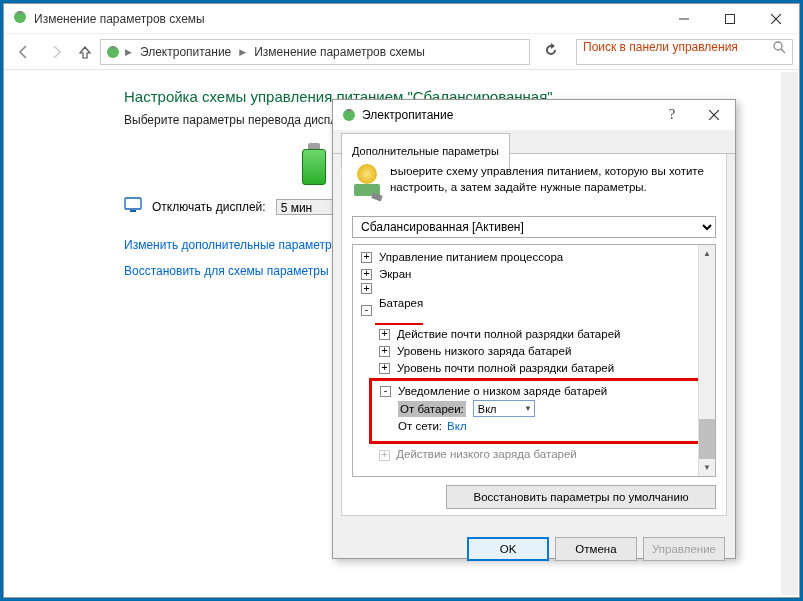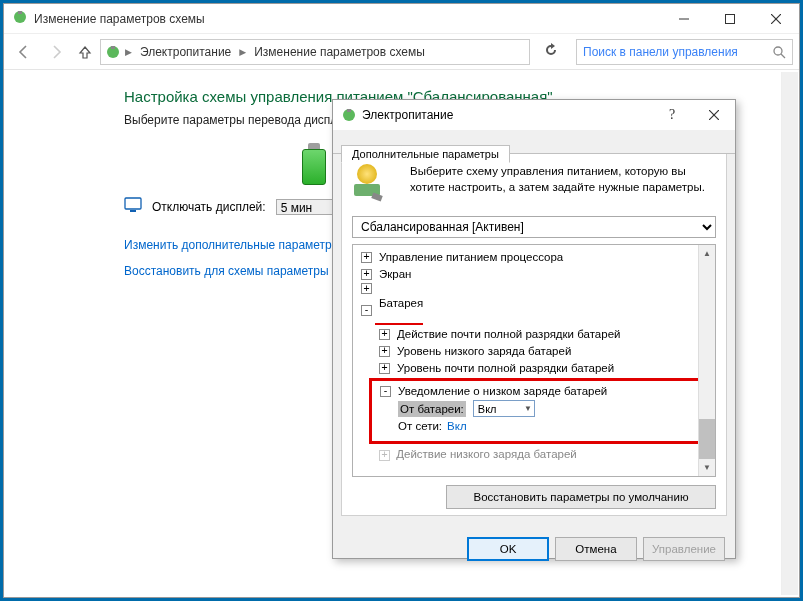--- a/index.html
+++ b/index.html
@@ -62,22 +62,21 @@
     gap: 4px;
   }
   .addr .crumb { padding: 2px 4px; }
   .addr .sep { color: #777; font-size: 9px; }
   .refresh { width: 26px; text-align: center; color: #555; margin-left: 4px;}
   .search {
     flex: 1;
     height: 26px;
     border: 1px solid #ccc;
     display: flex;
-    align-items: center;
-    color: #3b82f6;
+    color: #c2410c;
     padding: 0 6px;
     margin-left: 8px;
     gap: 4px;
   }
   .content {
     padding: 18px 24px 18px 120px;
     color: #000;
   }
   .h1 { color: #0a6b3a; font-size: 15px; margin-bottom: 8px; }
   .sub { color: #222; font-size: 12px; margin-bottom: 16px; }
@@ -130,35 +129,35 @@
     display: flex;
     align-items: flex-end;
     padding: 0 8px;
     border-bottom: 1px solid #c0c0c0;
     background: #f0f0f0;
   }
   .dlg-tabs .tab {
     background: #fff;
     border: 1px solid #c0c0c0;
     border-bottom: 1px solid #fff;
-    padding: 2px 10px;
+    padding: 11px 10px;
     font-size: 11px;
     position: relative;
-    top: 10px;
+    top: 16px;
   }
   .dlg-body {
     flex: 1;
     padding: 10px 10px 6px 10px;
     background: #fff;
     margin: 0 8px;
     border: 1px solid #d0d0d0;
     border-top: none;
     display: flex; flex-direction: column;
   }
-  .desc-row { display: flex; gap: 24px; margin-bottom: 8px; }
+  .desc-row { display: flex; gap: 4px; margin-bottom: 8px; }
   .lamp {
     width: 34px; height: 40px; flex-shrink: 0; position: relative;
   }
   .lamp .bulb { width: 20px; height: 20px; background: radial-gradient(#ffe27a,#d8a800); border-radius: 50%; position: absolute; left: 5px; top: 0; }
   .lamp .base { width: 26px; height: 12px; background: #6daf6d; position: absolute; left: 2px; top: 20px; border-radius: 2px; }
   .lamp .plug { width: 10px; height: 6px; background: #888; position: absolute; left: 20px; top: 30px; transform: rotate(20deg); }
   .desc-text { font-size: 11.5px; line-height: 1.35; color: #000; }
   .plan-select {
     height: 22px; width: 100%;
     border: 1px solid #aaa;

